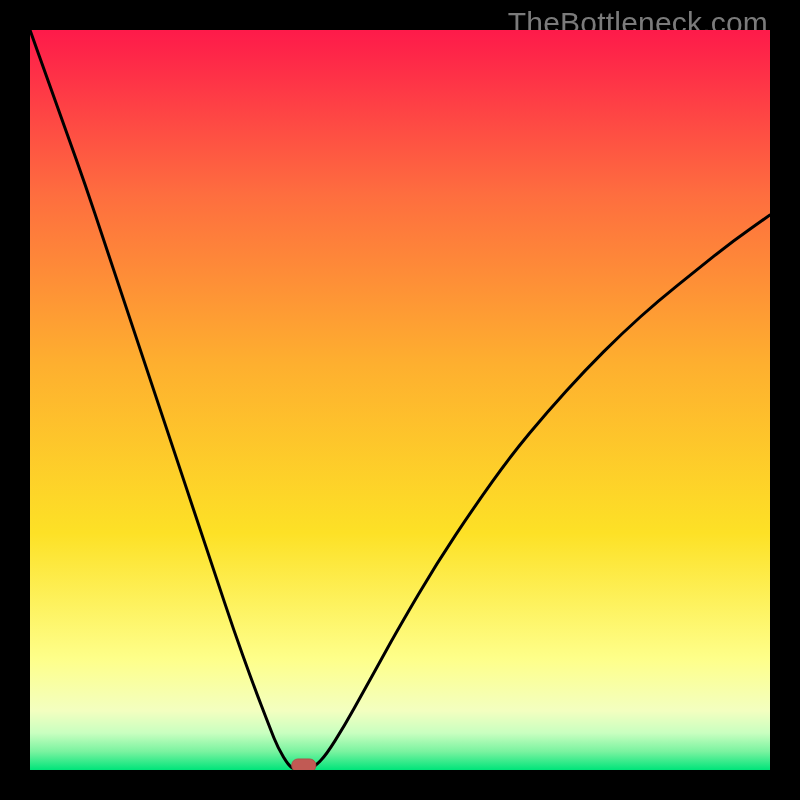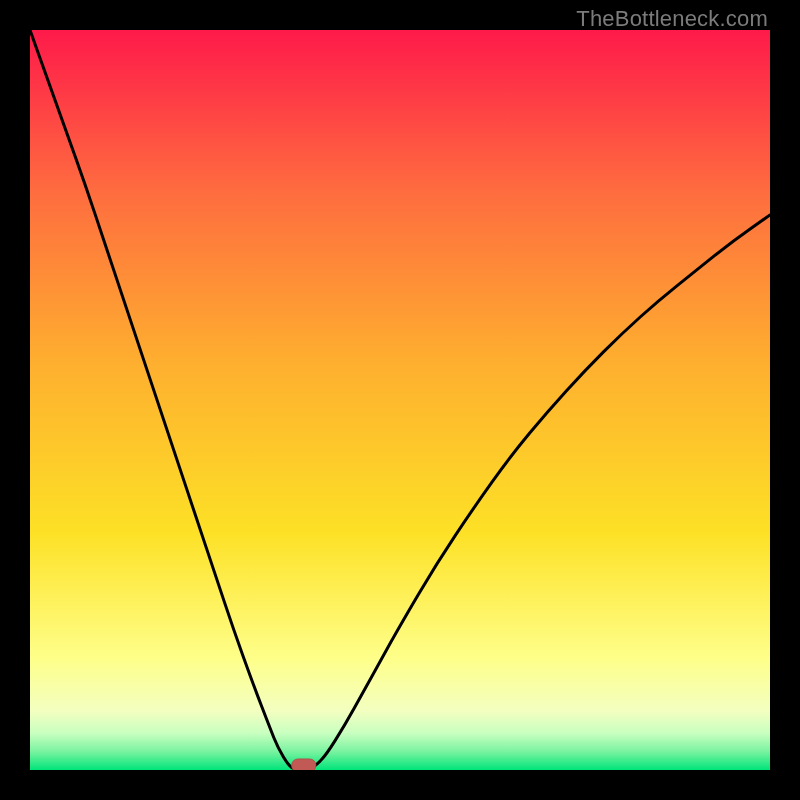--- a/index.html
+++ b/index.html
@@ -24,21 +24,21 @@
     left: 0;
     top: 0;
     width: 740px;
     height: 740px;
   }
   .watermark {
     position: absolute;
     top: 6px;
     right: 32px;
     color: #7b7b7b;
-    font-size: 22px;
+    font-size: 30px;
     font-weight: 400;
     letter-spacing: 0.2px;
   }
   svg { display: block; }
 </style>
 </head>
 <body>
 
 <div class="watermark">TheBottleneck.com</div>
 

